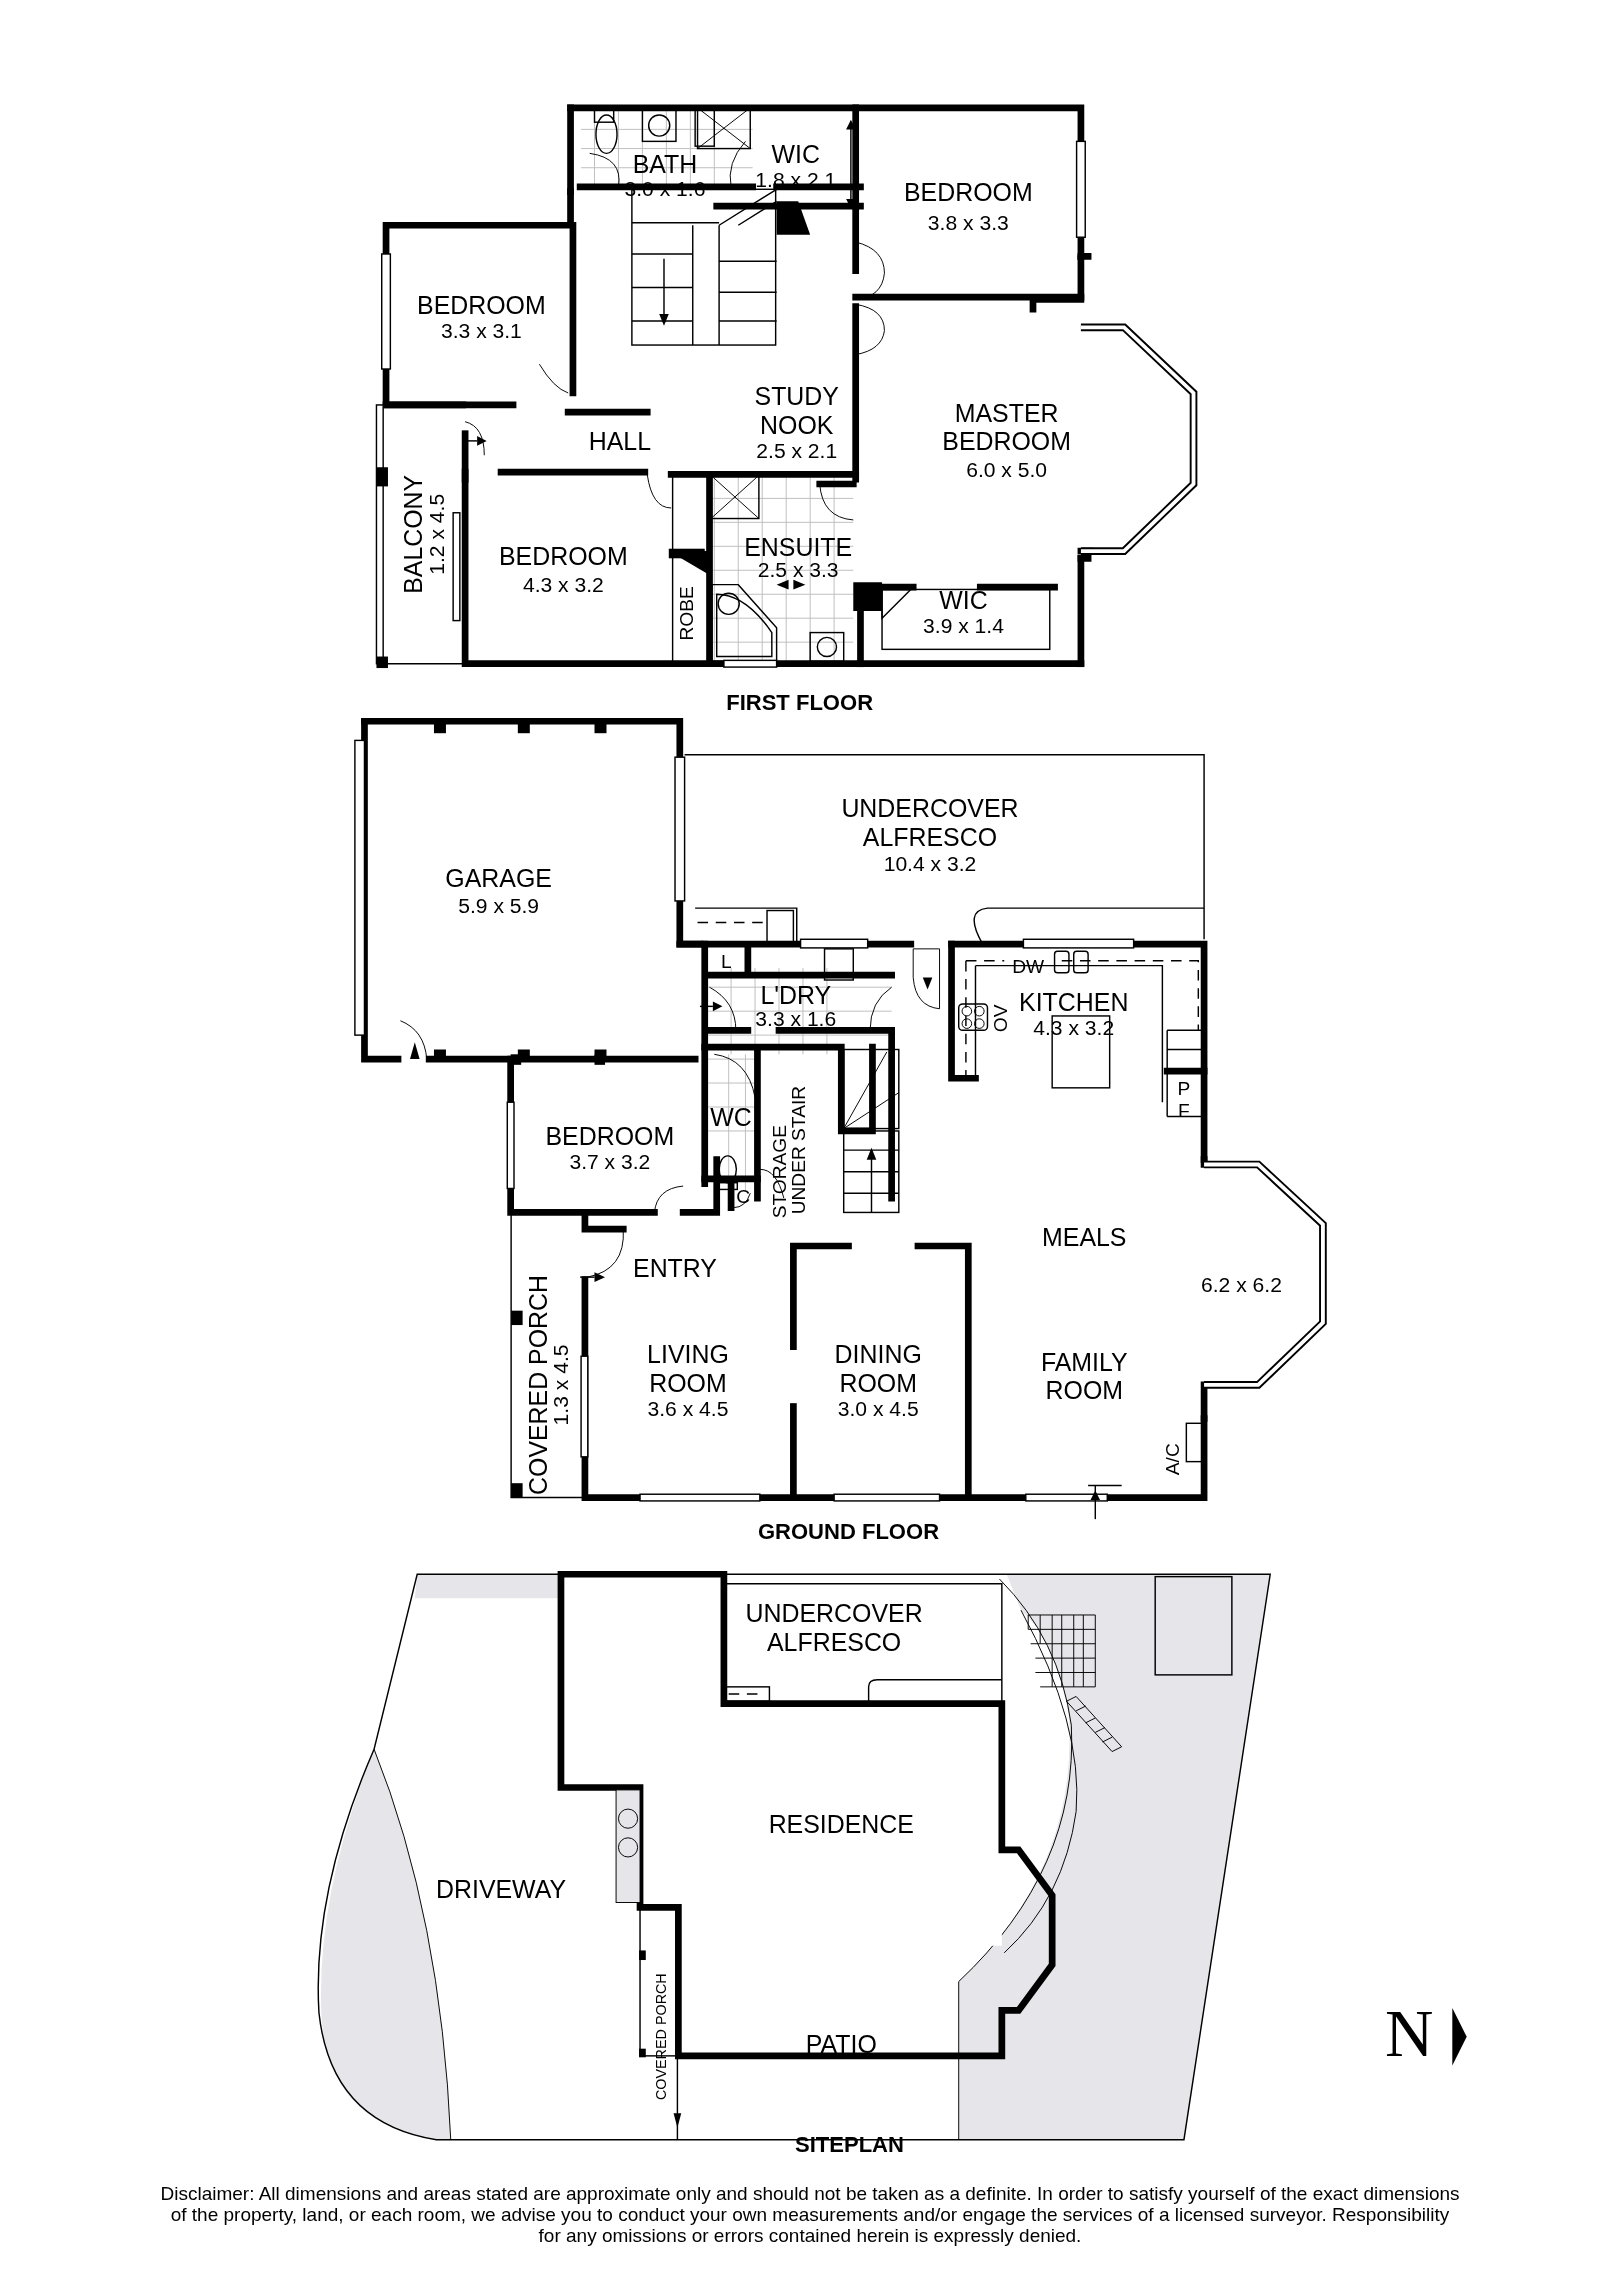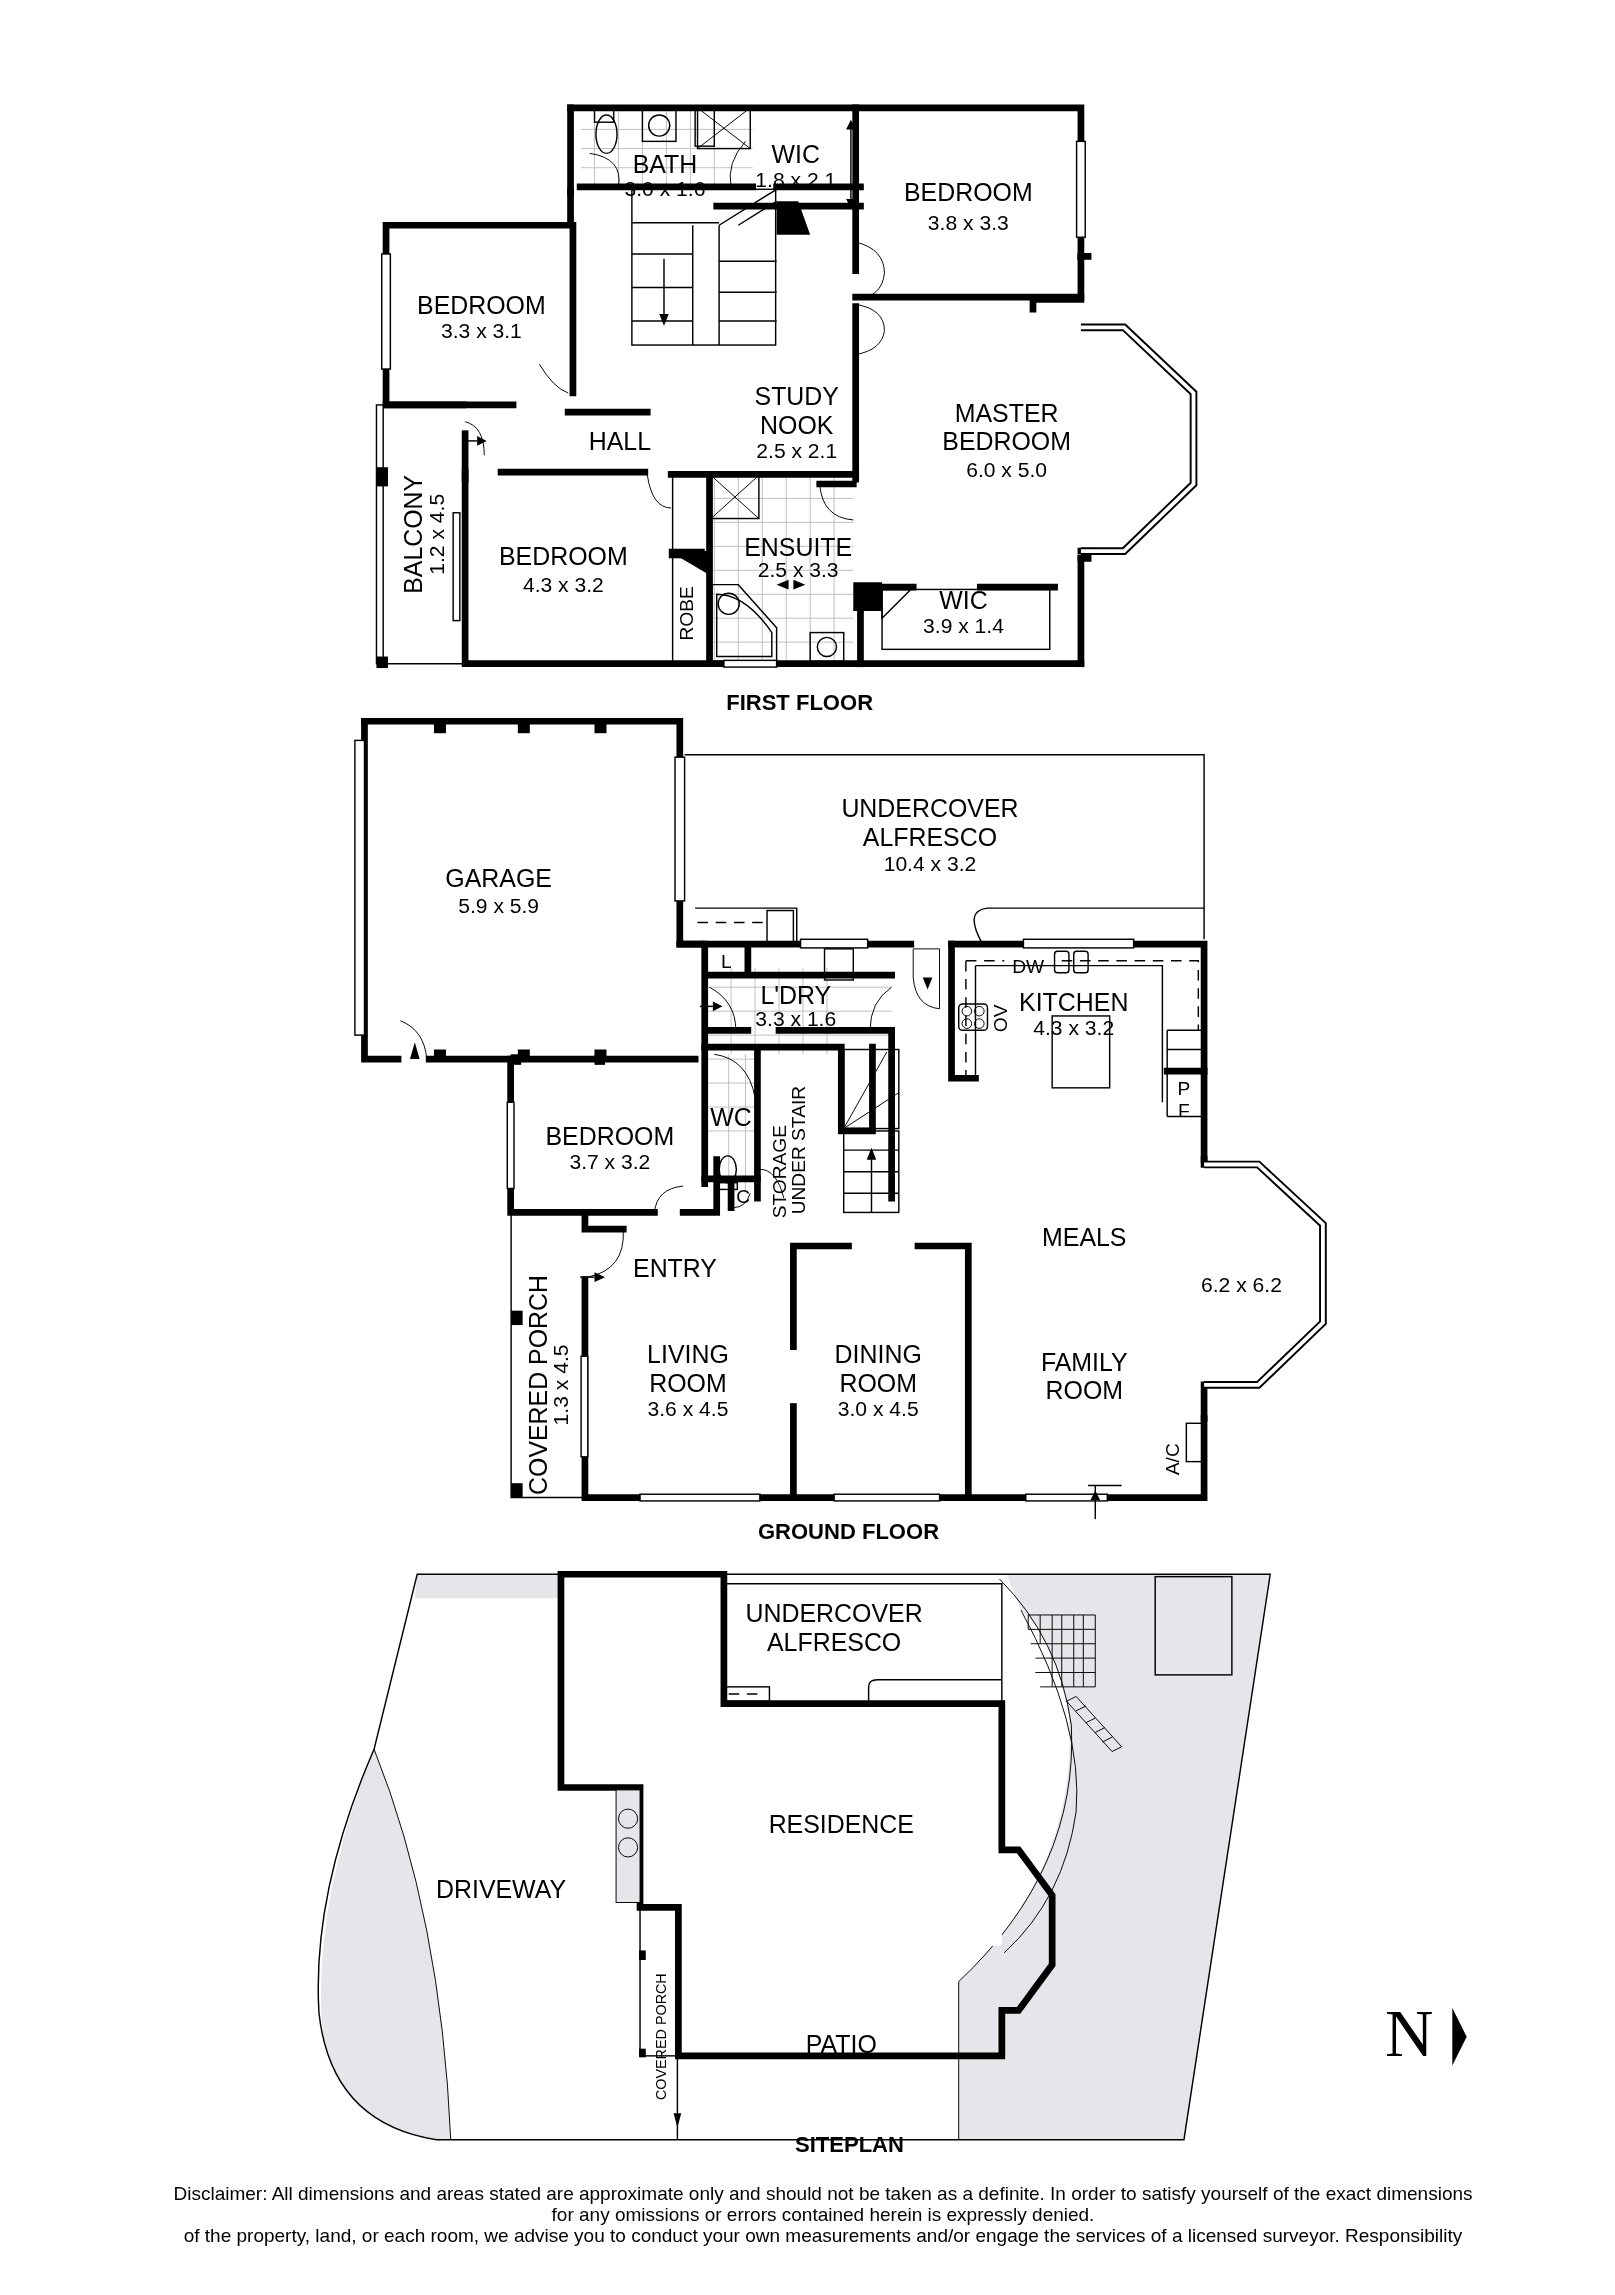--- a/index.html
+++ b/index.html
@@ -11,21 +11,21 @@
   .tile { fill:none; stroke:#bdbdbd; stroke-width:2; }
   .dash { fill:none; stroke:#000; stroke-width:3; stroke-dasharray:22 16; }
   .win { fill:#fff; stroke:#000; stroke-width:3; }
   .solid { fill:#000; }
   .shade { fill:#e5e5ea; stroke:none; }
   .room { font-family:"Liberation Sans", sans-serif; font-size:52px; fill:#000; text-anchor:middle; }
   .dim { font-family:"Liberation Sans", sans-serif; font-size:44px; fill:#000; text-anchor:middle; }
   .small { font-family:"Liberation Sans", sans-serif; font-size:40px; fill:#000; text-anchor:middle; }
   .title { font-family:"Liberation Sans", sans-serif; font-size:46px; font-weight:bold; fill:#000; text-anchor:middle; }
   .north { font-family:"Liberation Serif", serif; font-size:140px; fill:#000; text-anchor:middle; }
-  .disc { position:absolute; left:80px; width:1486px; top:2183px; text-align:center; font-family:"Liberation Sans", sans-serif; font-size:19px; line-height:21px; color:#000; }
+  .disc { position:absolute; left:67px; width:1486px; top:2183px; text-align:center; font-family:"Liberation Sans", sans-serif; font-size:19px; line-height:21px; color:#000; }
 </style>
 </head>
 <body>
 
 <svg width="1616" height="2295" viewBox="0 0 3371 4789" xmlns="http://www.w3.org/2000/svg">
 
   <g>
 
     <g>
       <rect x="1212" y="230" width="358" height="160" fill="none"></rect>
@@ -327,16 +327,16 @@
   </g>
 
   <g>
     <text class="north" x="2940" y="4290">N</text>
     <polygon class="solid" points="3030,4190 3060,4250 3030,4310"></polygon>
   </g>
 </svg>
 
 <div class="disc">
   <div>Disclaimer: All dimensions and areas stated are approximate only and should not be taken as a definite. In order to satisfy yourself of the exact dimensions</div>
+  <div>of the property, land, or each room, we advise you to conduct your own measurements and/or engage the services of a licensed surveyor. Responsibility</div>
   <div>for any omissions or errors contained herein is expressly denied.</div>
-  <div>of the property, land, or each room, we advise you to conduct your own measurements and/or engage the services of a licensed surveyor. Responsibility</div>
 </div>
 
 
 </body></html>

